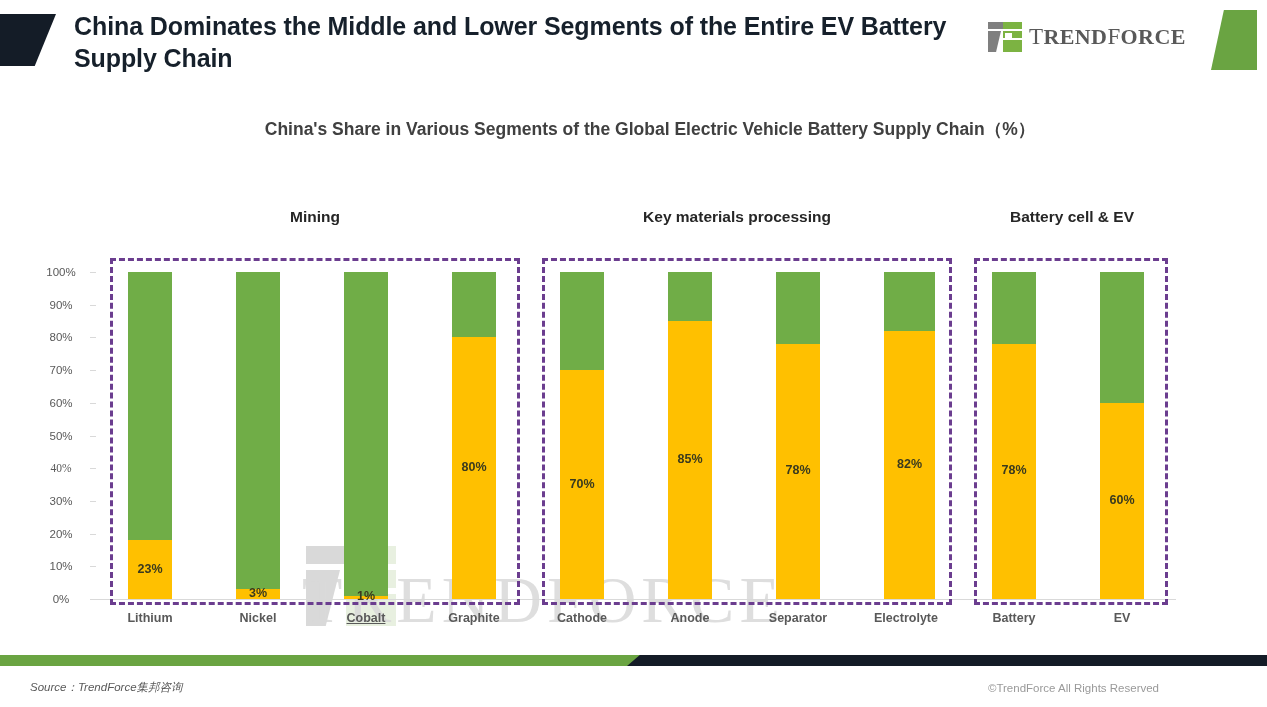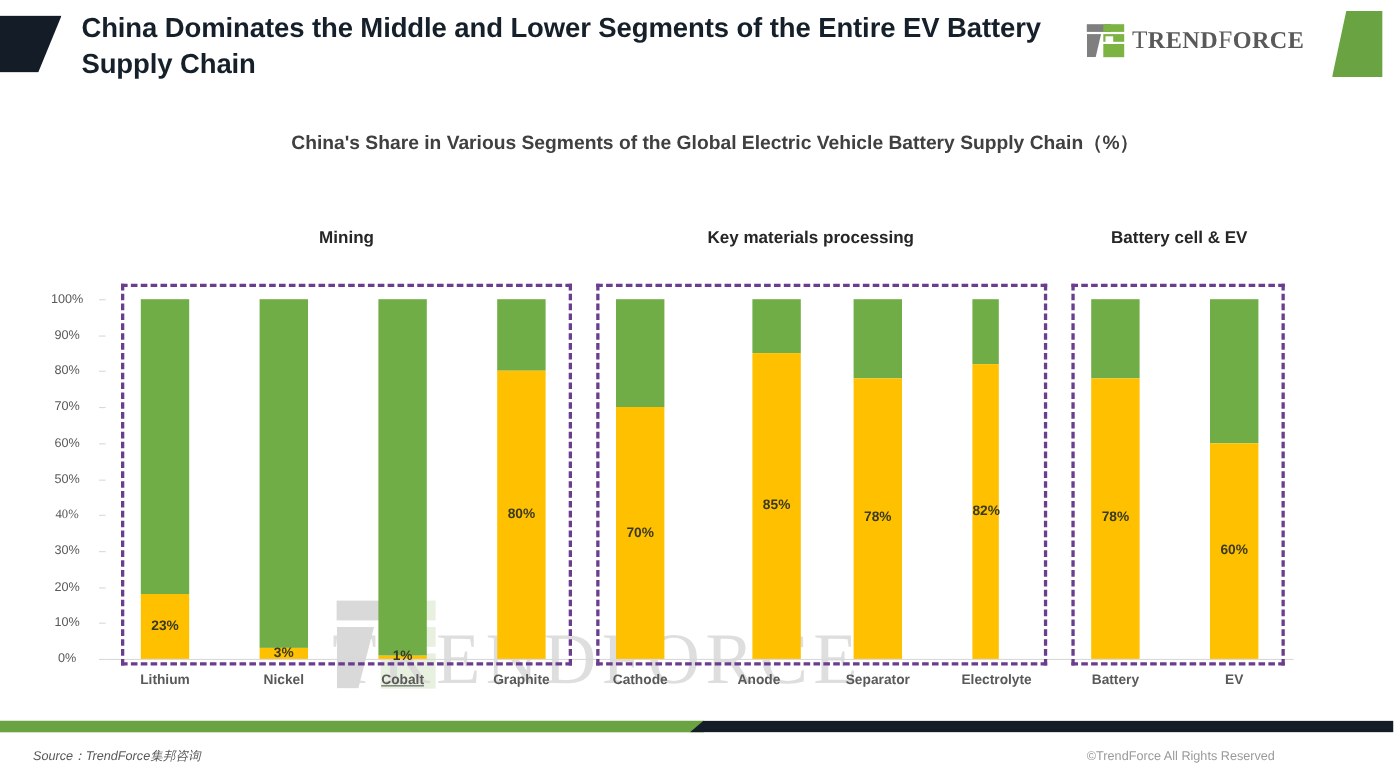--- a/index.html
+++ b/index.html
@@ -213,33 +213,33 @@
       <div class="seg-yellow" style="height: 261.6px;"></div>
       <div class="bar-label" style="top: 188.2px;">80%</div>
     </div>
     <div class="cat-label" style="left: 420px; width: 108px; top: 611px;">Graphite</div>
     <div class="bar-col" style="left: 560px; top: 272px; width: 44px; height: 327px; position: absolute;">
       <div class="seg-green" style="top: 0px; height: 98.1px;"></div>
       <div class="seg-yellow" style="height: 228.9px;"></div>
       <div class="bar-label" style="top: 204.55px;">70%</div>
     </div>
     <div class="cat-label" style="left: 528px; width: 108px; top: 611px;">Cathode</div>
-    <div class="bar-col" style="left: 668px; top: 272px; width: 44px; height: 327px; position: absolute; margin-left: 16px;">
+    <div class="bar-col" style="left: 668px; top: 272px; width: 44px; height: 327px; position: absolute;">
       <div class="seg-green" style="top: 0px; height: 49.05px;"></div>
       <div class="seg-yellow" style="height: 277.95px;"></div>
       <div class="bar-label" style="top: 180.025px;">85%</div>
     </div>
     <div class="cat-label" style="left: 636px; width: 108px; top: 611px;">Anode</div>
     <div class="bar-col" style="left: 776px; top: 272px; width: 44px; height: 327px; position: absolute;">
       <div class="seg-green" style="top: 0px; height: 71.94px;"></div>
       <div class="seg-yellow" style="height: 255.06px;"></div>
       <div class="bar-label" style="top: 191.47px;">78%</div>
     </div>
     <div class="cat-label" style="left: 744px; width: 108px; top: 611px;">Separator</div>
-    <div class="bar-col" style="left: 884px; top: 272px; width: 24px; height: 327px; position: absolute;">
+    <div class="bar-col" style="left: 884px; top: 272px; width: 51px; height: 327px; position: absolute;">
       <div class="seg-green" style="top: 0px; height: 58.86px;"></div>
       <div class="seg-yellow" style="height: 268.14px;"></div>
       <div class="bar-label" style="top: 184.93px;">82%</div>
     </div>
     <div class="cat-label" style="left: 852px; width: 108px; top: 611px;">Electrolyte</div>
     <div class="bar-col" style="left: 992px; top: 272px; width: 44px; height: 327px; position: absolute;">
       <div class="seg-green" style="top: 0px; height: 71.94px;"></div>
       <div class="seg-yellow" style="height: 255.06px;"></div>
       <div class="bar-label" style="top: 191.47px;">78%</div>
     </div>

